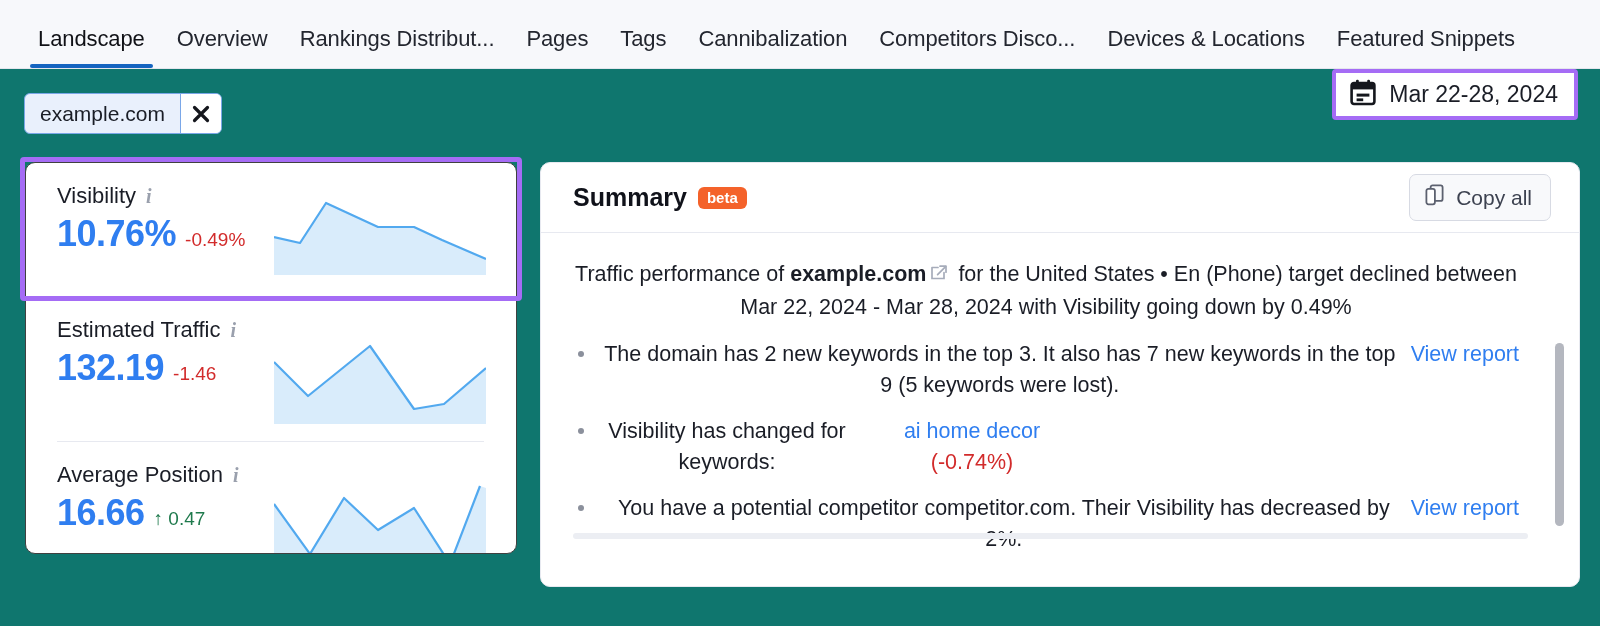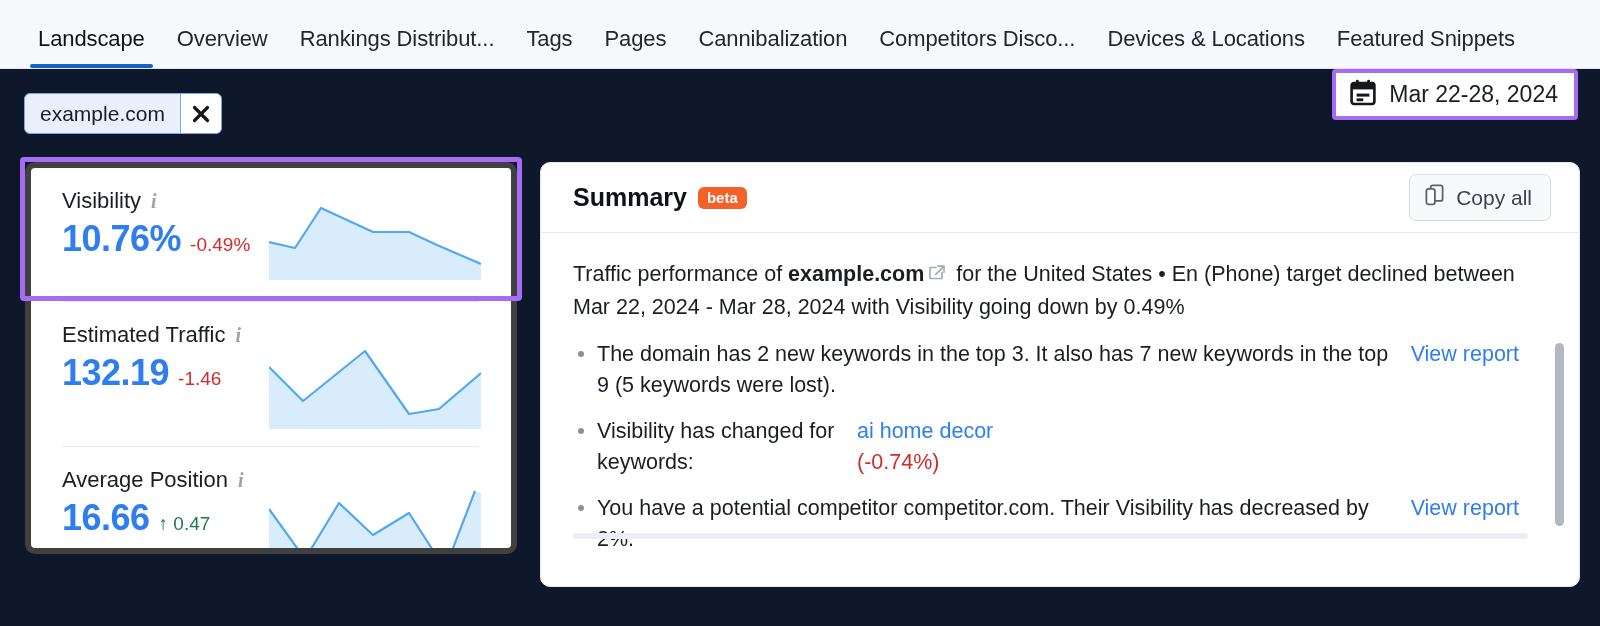--- a/index.html
+++ b/index.html
@@ -3,21 +3,21 @@
 <meta charset="utf-8">
 <style>
   * { box-sizing: border-box; }
   html, body {
     margin: 0; padding: 0;
     width: 1600px; height: 626px;
     background: #f5f6fa;
     font-family: "Liberation Sans", sans-serif;
     overflow: hidden;
   }
-  .page { position: relative; width: 1600px; height: 626px; background: #0f172a; }
+  .page { position: relative; width: 1600px; height: 626px; background: #0f766e; text-align: center; }
 
   
   .tabbar {
     position: absolute; top: 0; left: 0; width: 1600px; height: 69px;
     background: #f7f8fb;
     border-bottom: 1px solid #e4e6ed;
     display: flex; align-items: flex-start;
     padding-left: 22px;
   }
   .tab {
@@ -85,21 +85,21 @@
     width: 502px; height: 144px;
     border: 5px solid #a56cf5;
     border-radius: 4px;
     pointer-events: none;
     z-index: 5;
   }
   .metrics-card {
     position: absolute; left: 25px; top: 162px;
     width: 492px; height: 392px;
     background: #ffffff;
-    border: 6px solid #404040;
+    border: 1px solid #404040;
     border-radius: 10px;
     overflow: hidden;
   }
   .metric {
     position: relative;
     height: 133px;
     padding: 22px 0 0 31px;
     display: flex; flex-direction: column; justify-content: flex-start;
   }
   .metric.m1 { height: 134px; }
@@ -215,22 +215,22 @@
 </style>
 </head>
 <body>
 
 <div class="page">
 
   <div class="tabbar">
     <div class="tab active"><span>Landscape</span></div>
     <div class="tab"><span>Overview</span></div>
     <div class="tab"><span>Rankings Distribut...</span></div>
+    <div class="tab"><span>Pages</span></div>
     <div class="tab"><span>Tags</span></div>
-    <div class="tab"><span>Pages</span></div>
     <div class="tab"><span>Cannibalization</span></div>
     <div class="tab"><span>Competitors Disco...</span></div>
     <div class="tab"><span>Devices &amp; Locations</span></div>
     <div class="tab"><span>Featured Snippets</span></div>
   </div>
 
   <div class="filterrow">
 
     <div class="domain-chip">
       <div class="label">example.com</div>

